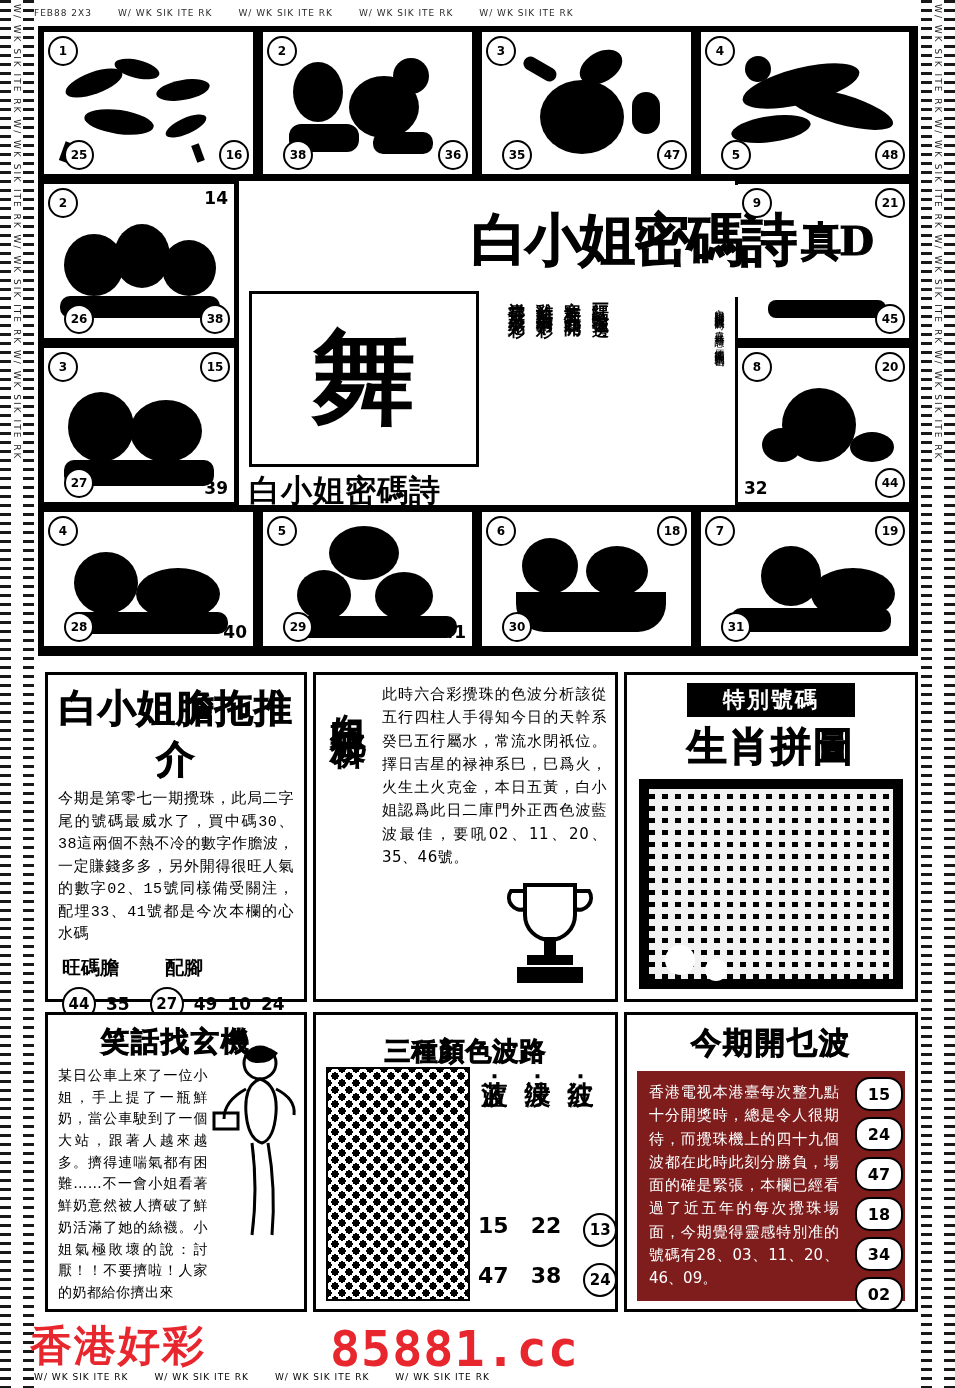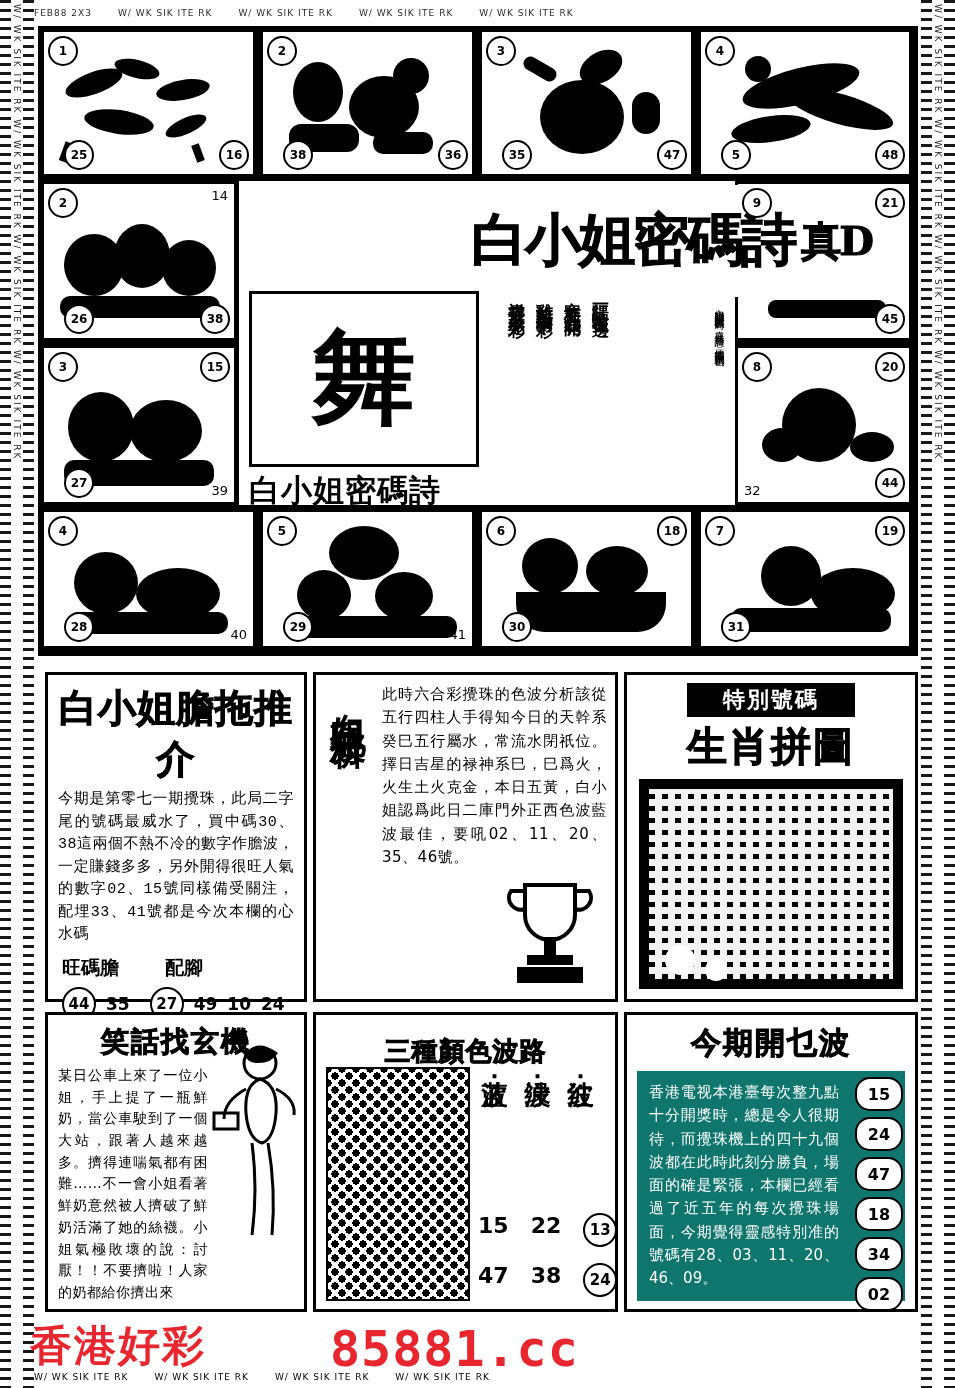--- a/index.html
+++ b/index.html
@@ -71,21 +71,21 @@
     background:#fff;border:2px solid #000;
     display:flex;align-items:center;justify-content:center;
     font-size:12px;font-weight:bold;
     z-index:5;
   }
   .num-badge.tl{left:4px;top:4px;}
   .num-badge.tr{right:4px;top:4px;}
   .num-badge.bl{left:20px;bottom:4px;}
   .num-badge.br{right:4px;bottom:4px;}
   .num-plain{
-    position:absolute;font-size:13px;font-weight:normal;z-index:5;
+    position:absolute;font-size:17px;font-weight:bold;z-index:5;
   }
   .num-plain.tr{right:6px;top:4px;}
   .num-plain.br{right:6px;bottom:4px;}
   .num-plain.bl{left:6px;bottom:4px;}
 
   
   .blob{position:absolute;background:#000;border-radius:50%;}
   .blob2{position:absolute;background:#000;}
 
   
@@ -446,21 +446,21 @@
     </div>
     <div style="position:absolute;left:162px;top:248px;display:flex;gap:22px;font-size:22px;font-weight:bold;">
       <span>47</span>
       <span>38</span>
       <span class="circle-num">24</span>
     </div>
   </div>
 
   <div class="box" style="left:624px;top:1012px;width:294px;height:300px;">
     <div class="box-title" style="font-size:30px;margin:8px 0 4px;letter-spacing:2px;-webkit-text-stroke:1px #000;">今期開乜波</div>
-    <div style="position:absolute;left:10px;top:56px;right:10px;bottom:8px;background:#0f766e;color:#fff;padding:10px 66px 10px 12px;box-sizing:border-box;font-size:15px;line-height:1.55;text-align:justify;">香港電视本港臺每次整九點十分開獎時，總是令人很期待，而攪珠機上的四十九個波都在此時此刻分勝負，場面的確是緊張，本欄已經看過了近五年的每次攪珠場面，今期覺得靈感特別准的號碼有28、03、11、20、46、09。</div>
+    <div style="position:absolute;left:10px;top:56px;right:10px;bottom:8px;background:#7f1d1d;color:#fff;padding:10px 66px 10px 12px;box-sizing:border-box;font-size:15px;line-height:1.55;text-align:justify;">香港電视本港臺每次整九點十分開獎時，總是令人很期待，而攪珠機上的四十九個波都在此時此刻分勝負，場面的確是緊張，本欄已經看過了近五年的每次攪珠場面，今期覺得靈感特別准的號碼有28、03、11、20、46、09。</div>
     <div style="position:absolute;right:12px;top:62px;display:flex;flex-direction:column;gap:6px;">
       <span class="pill">15</span>
       <span class="pill">24</span>
       <span class="pill">47</span>
       <span class="pill">18</span>
       <span class="pill">34</span>
       <span class="pill">02</span>
     </div>
   </div>
 

